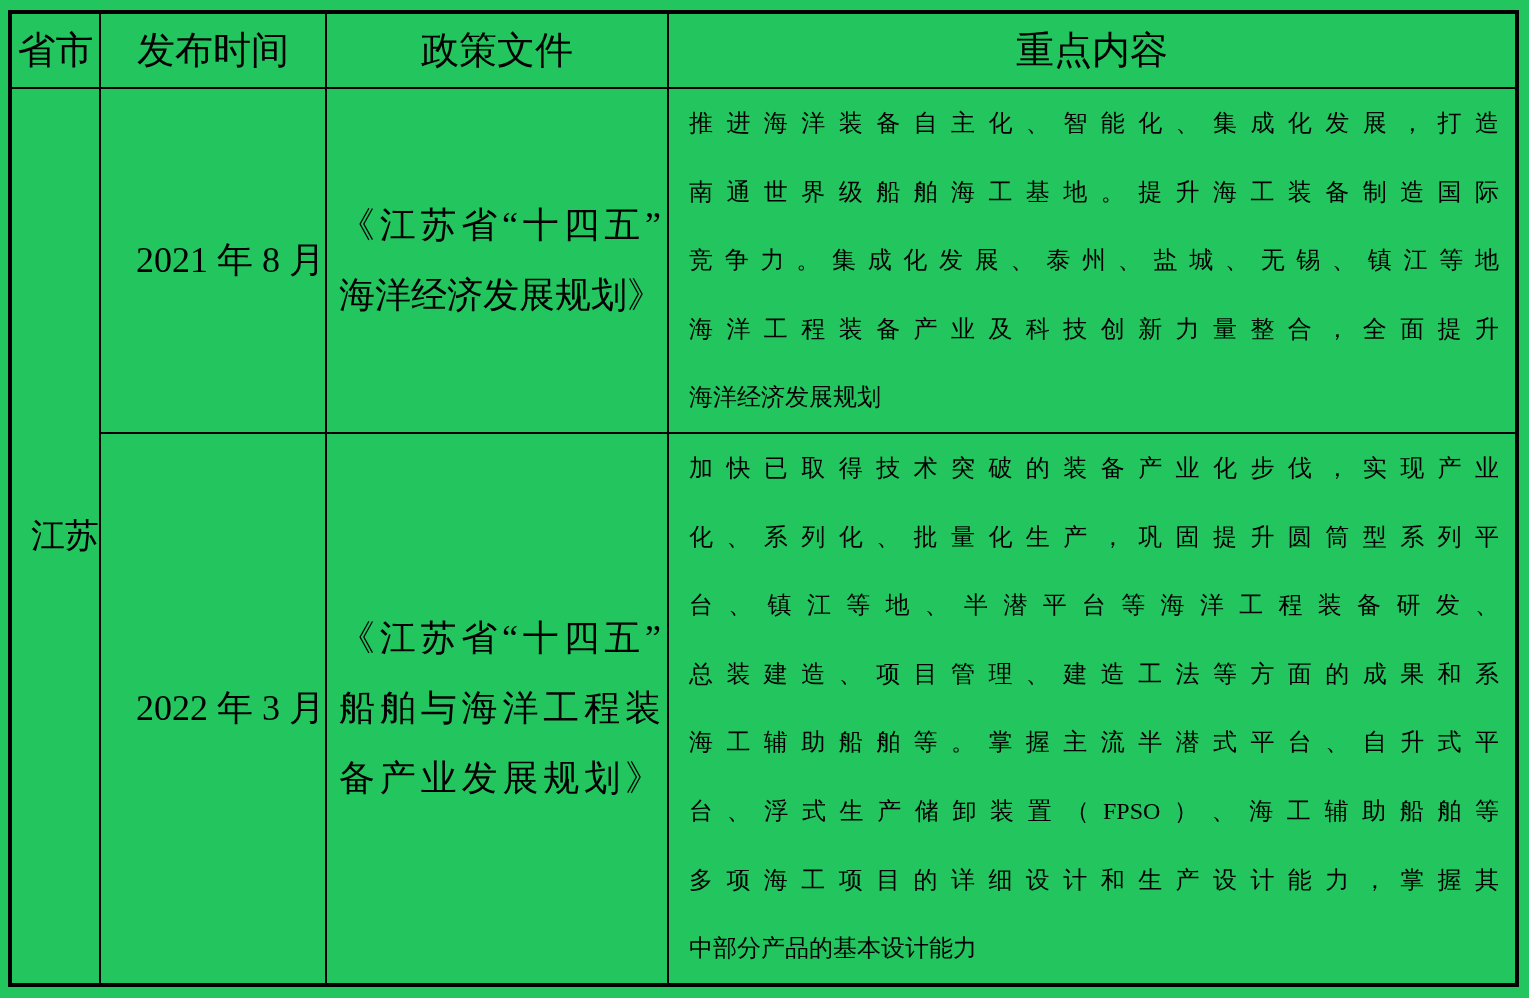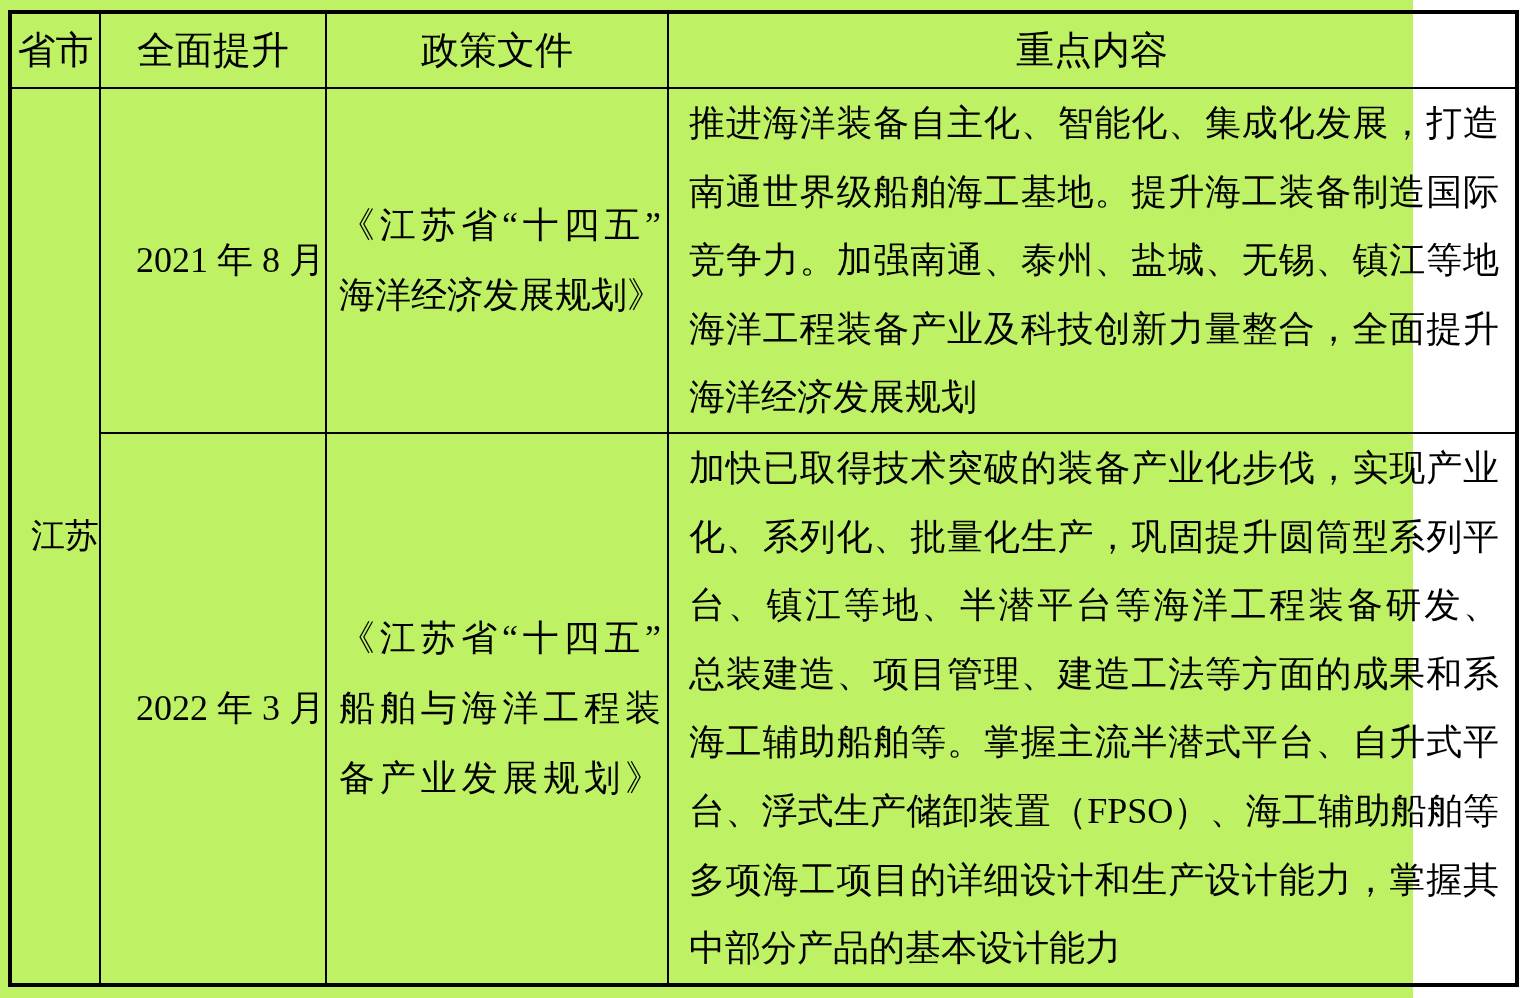--- a/index.html
+++ b/index.html
@@ -2,21 +2,21 @@
 <html><head>
 <meta charset="utf-8">
 <style>
   * { margin: 0; padding: 0; box-sizing: border-box; }
   html, body {
     width: 1529px; height: 998px;
     background: #ffffff;
     color: #000000;
     font-family: "Liberation Serif", "DejaVu Serif", serif;
   }
-  .page { position: relative; width: 1413px; height: 998px; background: #bef264; }
+  .page { position: relative; width: 1529px; height: 998px; background: #22c55e; }
   table.policy-table {
     position: absolute; left: 8px; top: 10px;
     width: 1507px;
     border-collapse: collapse;
     table-layout: fixed;
     border: 4px solid #000;
   }
   th, td {
     border: 2px solid #000;
     overflow: hidden;
@@ -44,21 +44,21 @@
     padding: 0 6px 0 12px;
     line-height: 70px;
   }
   .policy-line {
     text-align: justify;
     text-align-last: justify;
     white-space: nowrap;
   }
   td.content-cell {
     vertical-align: top;
-    font-size: 36px;
+    font-size: 24px;
     padding: 0 16px 0 20px;
     line-height: 68.6px;
   }
   .content-line {
     text-align: justify;
     text-align-last: justify;
     white-space: nowrap;
     height: 68.6px;
   }
   .content-line.last {
@@ -72,35 +72,35 @@
   <table class="policy-table">
     <colgroup>
       <col style="width:90px">
       <col style="width:226px">
       <col style="width:342px">
       <col style="width:849px">
     </colgroup>
     <tbody>
       <tr class="header-row">
         <th class="hdr">省市</th>
-        <th class="hdr">全面提升</th>
+        <th class="hdr">发布时间</th>
         <th class="hdr">政策文件</th>
         <th class="hdr">重点内容</th>
       </tr>
       <tr class="row-1">
         <td class="province-cell" rowspan="2">江苏</td>
         <td class="time-cell">2021 年 8 月</td>
         <td class="policy-cell">
           <div class="policy-line">《江苏省“十四五”</div>
           <div class="policy-line">海洋经济发展规划》</div>
         </td>
         <td class="content-cell">
           <div class="content-line">推进海洋装备自主化、智能化、集成化发展，打造</div>
           <div class="content-line">南通世界级船舶海工基地。提升海工装备制造国际</div>
-          <div class="content-line">竞争力。加强南通、泰州、盐城、无锡、镇江等地</div>
+          <div class="content-line">竞争力。集成化发展、泰州、盐城、无锡、镇江等地</div>
           <div class="content-line">海洋工程装备产业及科技创新力量整合，全面提升</div>
           <div class="content-line last">海洋经济发展规划</div>
         </td>
       </tr>
       <tr class="row-2">
         <td class="time-cell">2022 年 3 月</td>
         <td class="policy-cell">
           <div class="policy-line">《江苏省“十四五”</div>
           <div class="policy-line">船舶与海洋工程装</div>
           <div class="policy-line">备产业发展规划》</div>

